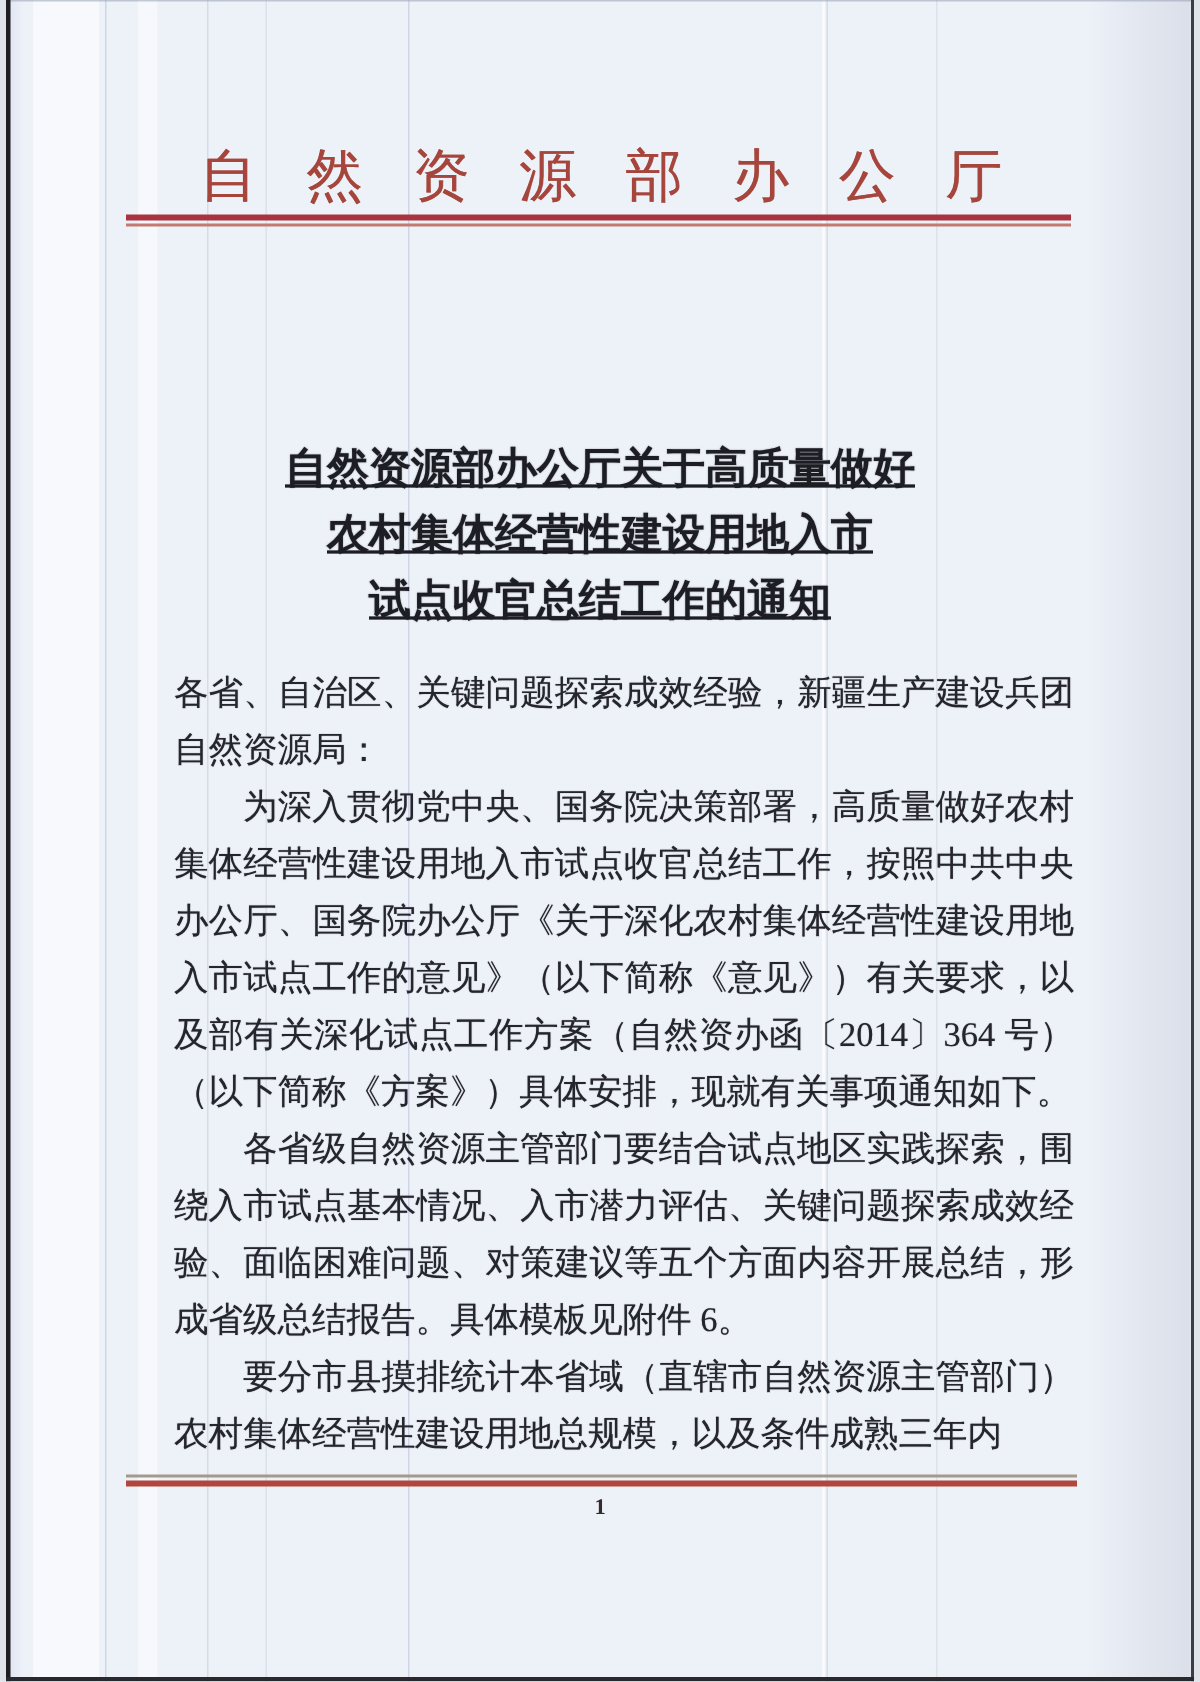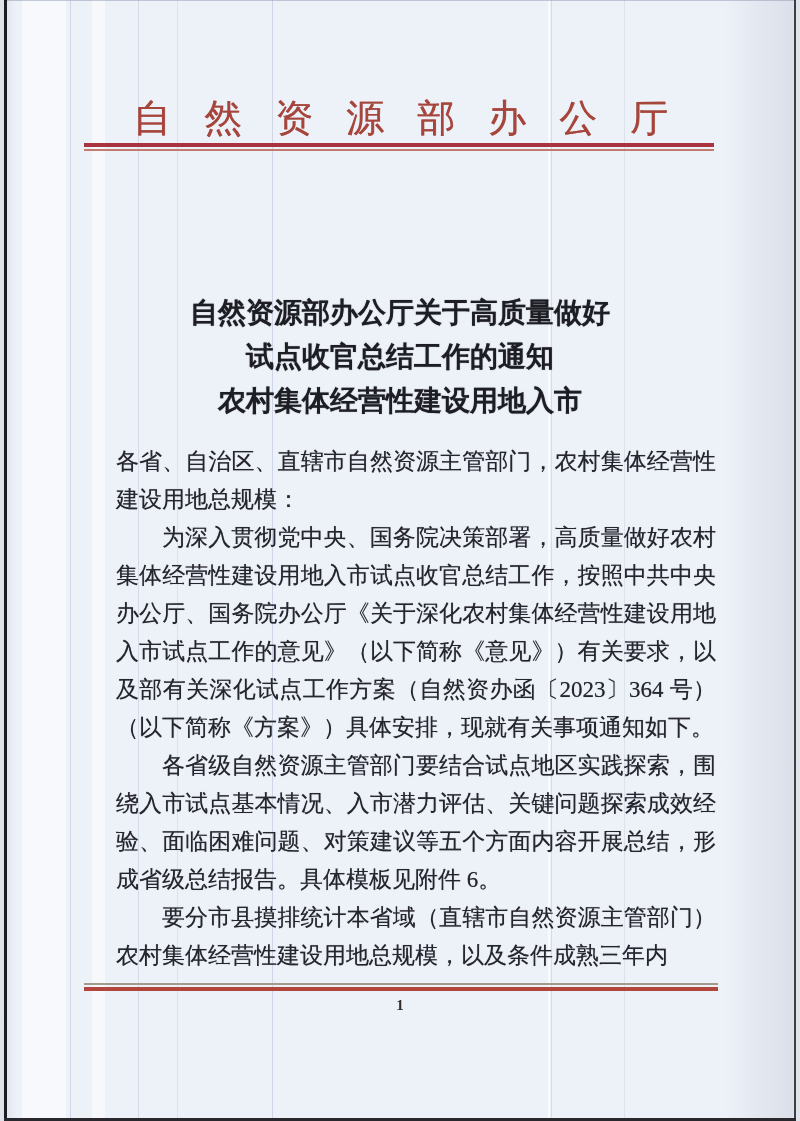--- a/index.html
+++ b/index.html
@@ -74,20 +74,21 @@
     color: #26262e;
     text-shadow: 0 0 0.6px rgba(38,38,46,0.6);
   }
   
   .doc-title {
     position: absolute; left: 80px; top: 291px; width: 632px;
     margin: 0; text-align: center;
     font-size: 28px; font-weight: 700; line-height: 44px;
     color: #1d1d24;
     text-shadow: 0 0 1px rgba(20,20,30,0.55);
+    text-decoration: underline;
   }
   .doc-title span { display: block; }
   
   .doc-body {
     position: absolute; left: 112px; top: 443px; width: 600px;
     font-size: 23px; line-height: 38px;
     text-align: justify;
     color: #25252d;
     text-shadow: 0 0 0.7px rgba(30,30,45,0.55);
   }
@@ -128,27 +129,27 @@
   <div class="edge-right"></div>
   <div class="edge-bottom"></div>
 
   <div class="letterhead">自然资源部办公厅</div>
   <div class="rule-thick"></div>
   <div class="rule-thin"></div>
 
 
   <h1 class="doc-title">
     <span>自然资源部办公厅关于高质量做好</span>
+    <span>农村集体经营性建设用地入市</span>
     <span>试点收官总结工作的通知</span>
-    <span>农村集体经营性建设用地入市</span>
   </h1>
 
   <div class="doc-body">
-    <p class="no-indent">各省、自治区、直辖市自然资源主管部门，农村集体经营性建设用地总规模：</p>
-    <p>为深入贯彻党中央、国务院决策部署，高质量做好农村集体经营性建设用地入市试点收官总结工作，按照中共中央办公厅、国务院办公厅《关于深化农村集体经营性建设用地入市试点工作的意见》（以下简称《意见》）有关要求，以及部有关深化试点工作方案（自然资办函〔2023〕364 号）（以下简称《方案》）具体安排，现就有关事项通知如下。</p>
+    <p class="no-indent">各省、自治区、关键问题探索成效经验，新疆生产建设兵团自然资源局：</p>
+    <p>为深入贯彻党中央、国务院决策部署，高质量做好农村集体经营性建设用地入市试点收官总结工作，按照中共中央办公厅、国务院办公厅《关于深化农村集体经营性建设用地入市试点工作的意见》（以下简称《意见》）有关要求，以及部有关深化试点工作方案（自然资办函〔2014〕364 号）（以下简称《方案》）具体安排，现就有关事项通知如下。</p>
     <p>各省级自然资源主管部门要结合试点地区实践探索，围绕入市试点基本情况、入市潜力评估、关键问题探索成效经验、面临困难问题、对策建议等五个方面内容开展总结，形成省级总结报告。具体模板见附件 6。</p>
     <p>要分市县摸排统计本省域（直辖市自然资源主管部门）农村集体经营性建设用地总规模，以及条件成熟三年内</p>
   </div>
 
   <div class="footer-rule-thin"></div>
   <div class="footer-rule-red"></div>
   <div class="page-number">1</div>
 
 </div>
 

